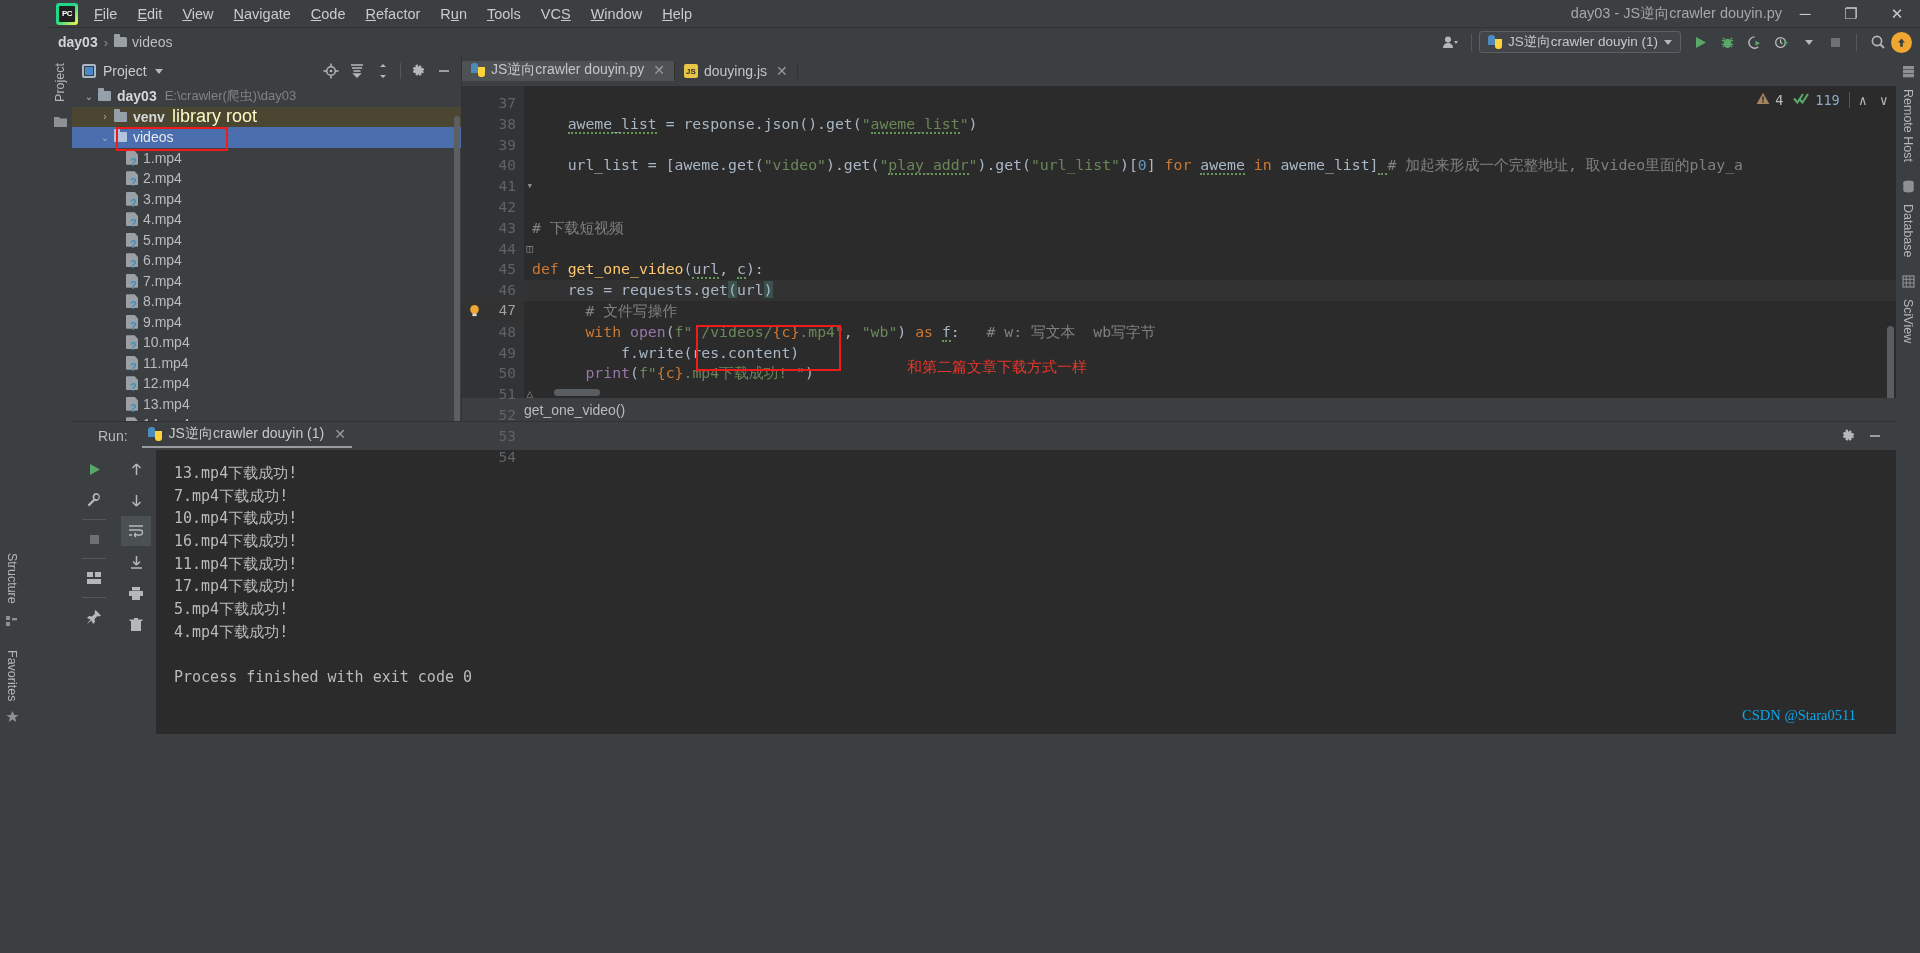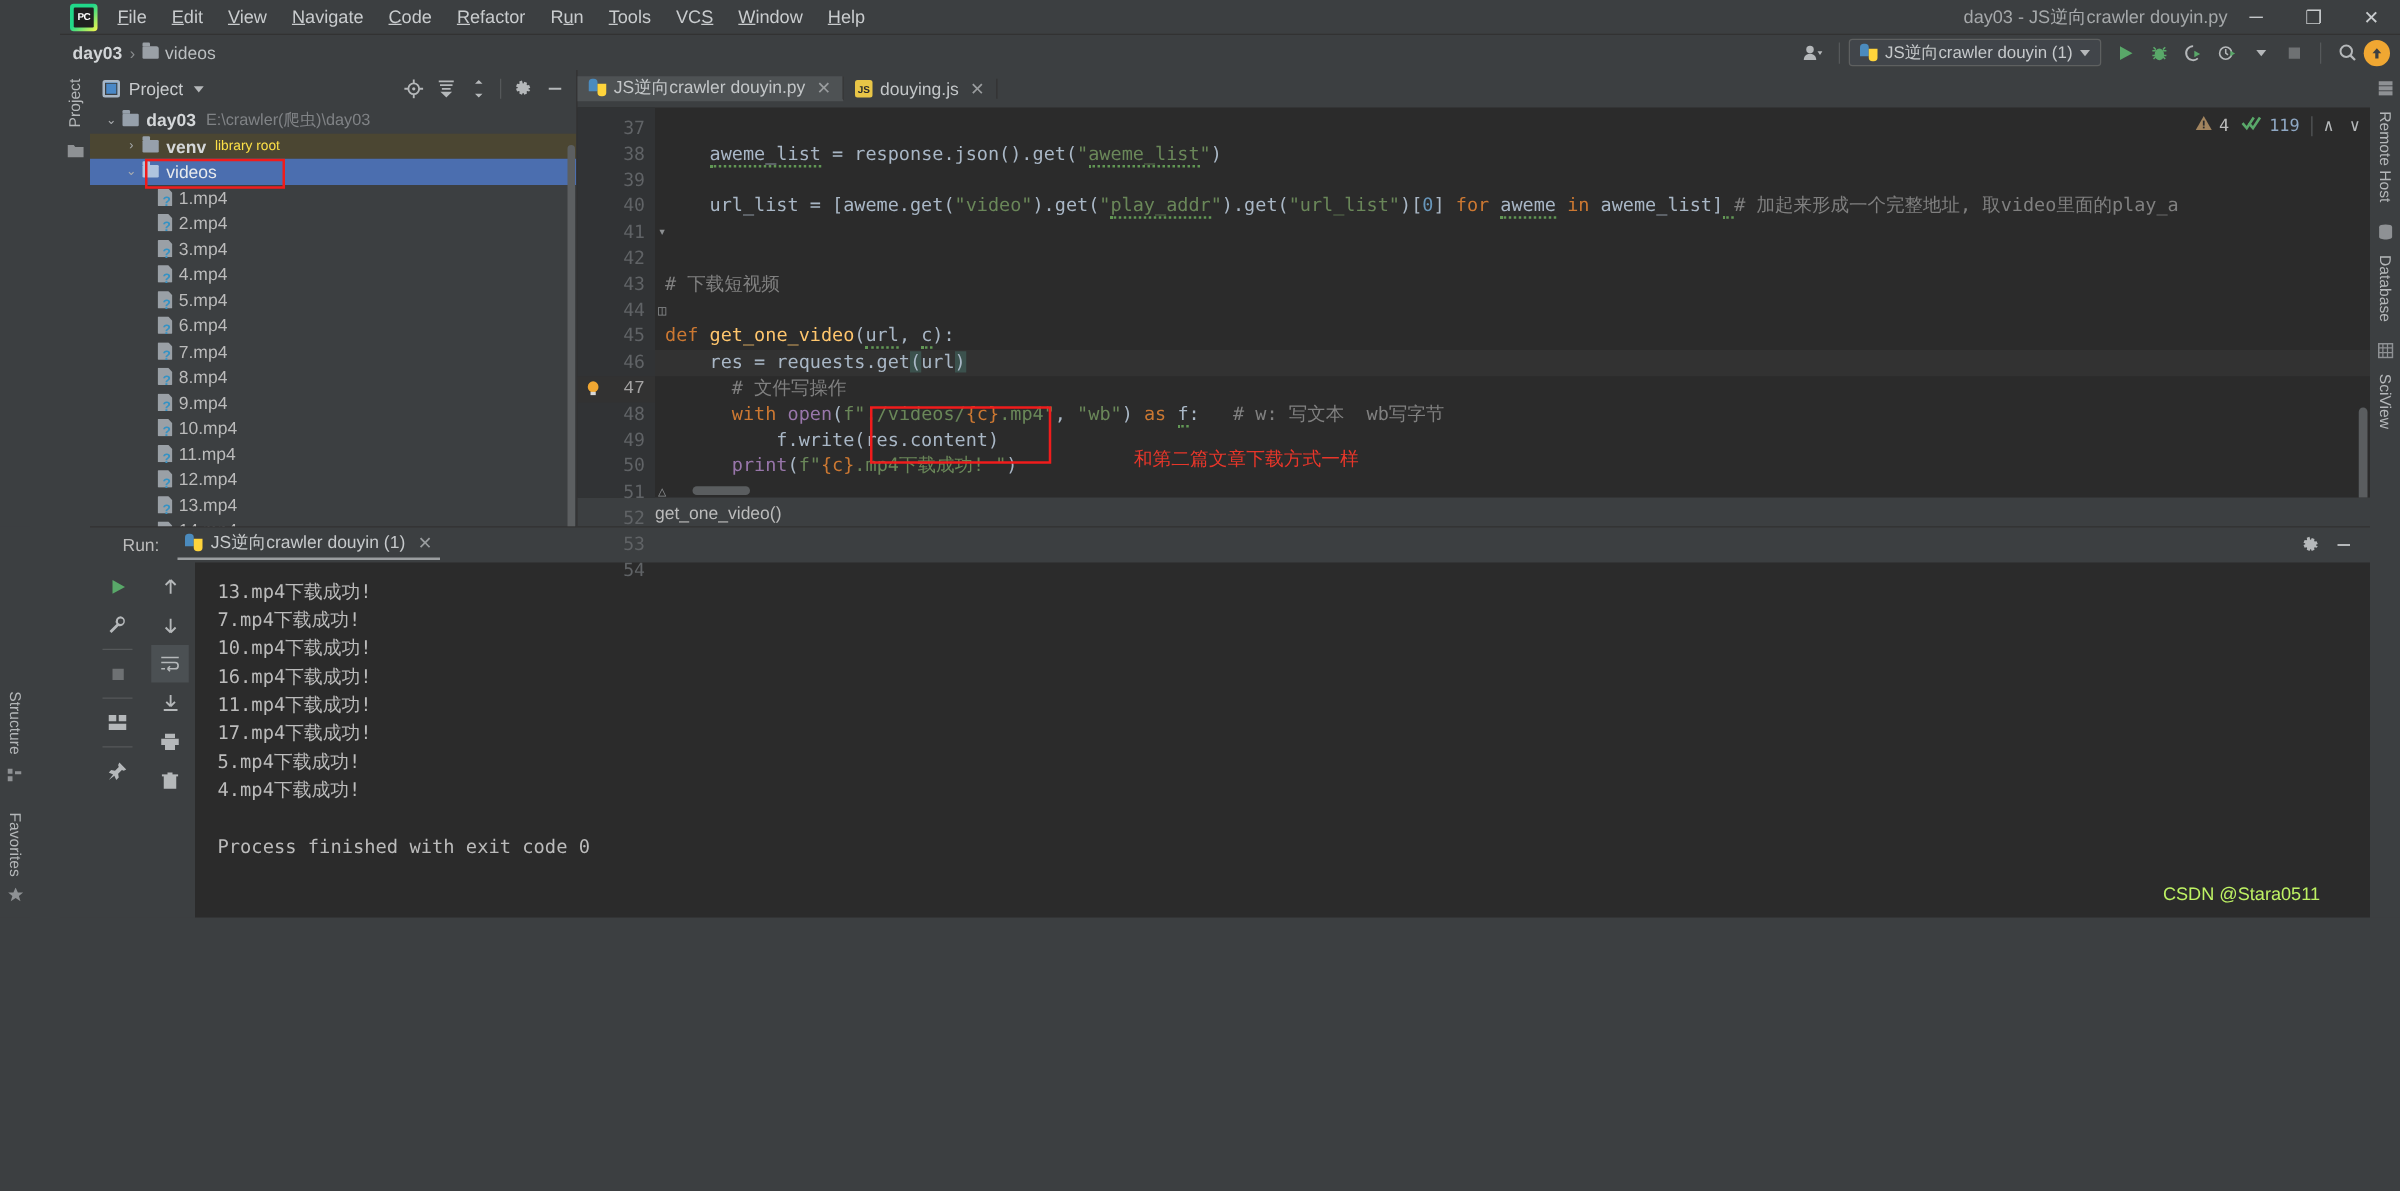--- a/index.html
+++ b/index.html
@@ -84,21 +84,21 @@
                  background:#96a0ab;border-radius:1px 1px 0 0;}
   .ficon.blue{ background:#b0c4de; } .ficon.blue:before{ background:#b0c4de; }
   .mp4ico{ width:12px;height:14px;margin:0 5px 0 2px;position:relative;flex:0 0 12px; }
   .mp4ico:before{ content:"";position:absolute;inset:0;background:#9aa0a6;
                   clip-path:polygon(0 0,72% 0,100% 26%,100% 100%,0 100%); border-radius:1px;}
   .mp4ico:after{ content:"?";position:absolute;left:4px;bottom:-3px;color:#3592c4;
                  font-size:11px;font-weight:bold;line-height:1;}
   .tlabel{ color:#bbbbbb; }
   .tlabel.b{ font-weight:bold; color:#d4d7d9; }
   .tpath{ color:#808386; margin-left:8px; font-size:13px; }
-  .tlib{ color:#fde047; margin-left:7px; font-size:11px; }
+  .tlib{ color:#fef9c3; margin-left:7px; font-size:18px; }
   .indent1{ padding-left:26px; } .indent2{ padding-left:52px; }
   .redbox{ position:absolute; border:2px solid #f01c1c; pointer-events:none; }
   .pp-scroll{ position:absolute; right:1px; width:6px; background:#5c5f61; border-radius:3px; }
 
   
   .editor{ flex:1; display:flex; flex-direction:column; min-width:0; background:#2b2b2b; }
   .tabs{ height:30px; display:flex; background:#3c3f41; flex:0 0 30px; align-items:center; }
   .tab{ display:flex; align-items:center; gap:6px; padding:0 9px; font-size:14px;
         color:#c3c6c8; border-right:1px solid #323232; }
   .tab.active{ background:#4e5254; border-bottom:2px solid transparent; }
@@ -146,22 +146,22 @@
   .run-body{ flex:1; display:flex; min-height:0;justify-content:space-between; }
   .run-tools{ width:44px; flex:0 0 44px; display:flex; flex-direction:column; align-items:center;
               padding-top:4px; gap:1px; }
   .rt{ width:30px;height:30px;display:flex;align-items:center;justify-content:center;color:#b5b8ba; }
   .rt-sep{ width:24px;height:1px;background:#55585a;margin:3px 0; }
   .run-tools2{ width:40px; flex:0 0 40px; display:flex; flex-direction:column; align-items:center;
                padding-top:4px; gap:1px; }
   .console{ flex:1; background:#2b2b2b; padding:12px 0 0 18px; overflow:hidden;
             font-family:"DejaVu Sans Mono", monospace; font-size:15px; color:#bbbbbb; }
   .con-line{ height:22.7px; line-height:22.7px; white-space:pre; }
-  .watermark{ position:absolute; right:64px; bottom:10px; color:#bef264; font-size:14.5px;
-              font-family:Liberation Sans, sans-serif; }
+  .watermark{ position:absolute; right:64px; bottom:10px; color:#0ea5e9; font-size:14.5px;
+              font-family:Liberation Serif, serif; }
 </style>
 </head>
 <body>
 
 <div class="app">
 
   <div class="titlebar">
     <div class="logo"></div>
     <div class="menu">
       <div class="menu-item"><u>F</u><span>ile</span></div>

